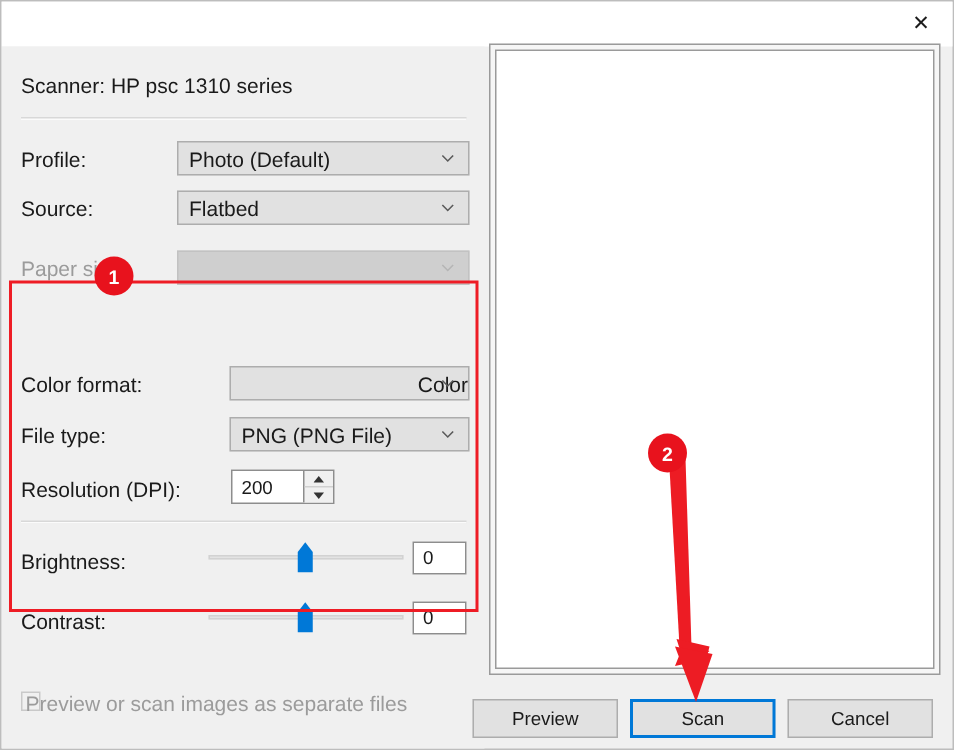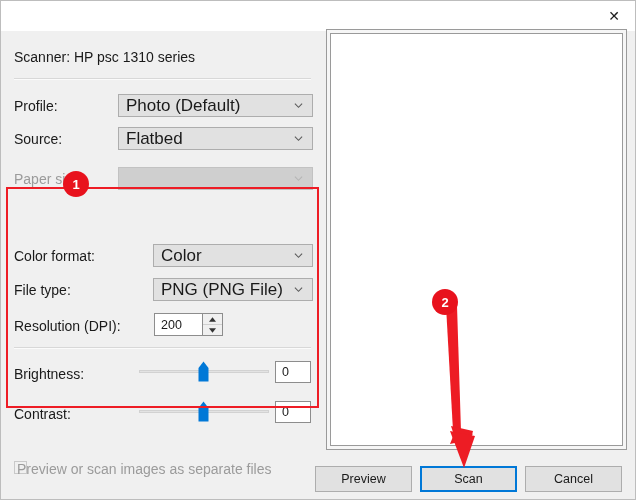--- a/index.html
+++ b/index.html
@@ -104,21 +104,21 @@
   .combo {
     position: absolute;
     background: #e1e1e1;
     border: 1px solid #adadad;
     box-sizing: border-box;
     cursor: pointer;
     display: flex;
     align-items: center;
   }
   .combo .val {
-    font-size: 17px;
+    font-size: 14px;
     color: #1a1a1a;
     padding-left: 7px;
     white-space: nowrap;
     overflow: hidden;
   }
   .combo .chev {
     position: absolute;
     right: 9px;
     top: 50%;
     width: 9px;
@@ -301,21 +301,21 @@
     <div class="combo disabled" style="left:117px; top:136px; width:195px; height:23px;">
       <span class="val"></span>
       <span class="chev">
         <svg width="9" height="9" viewBox="0 0 10 10">
             <path d="M1 3 L5 7 L9 3" fill="none" stroke="#b5b5b5" stroke-width="1.2"></path>
           </svg>
       </span>
     </div>
 
     <div class="lbl" style="left:13px; top:217px;">Color format:</div>
-    <div class="combo" style="left:152px; top:213px; width:160px; height:23px;">
+    <div class="combo" style="left:152px; top:213px; width:160px; height:23px;justify-content:flex-end;">
       <span class="val">Color</span>
       <span class="chev">
         <svg width="9" height="9" viewBox="0 0 10 10">
             <path d="M1 3 L5 7 L9 3" fill="none" stroke="#5a5a5a" stroke-width="1.2"></path>
           </svg>
       </span>
     </div>
 
     <div class="lbl" style="left:13px; top:251px;">File type:</div>
     <div class="combo" style="left:152px; top:247px; width:160px; height:23px;">

